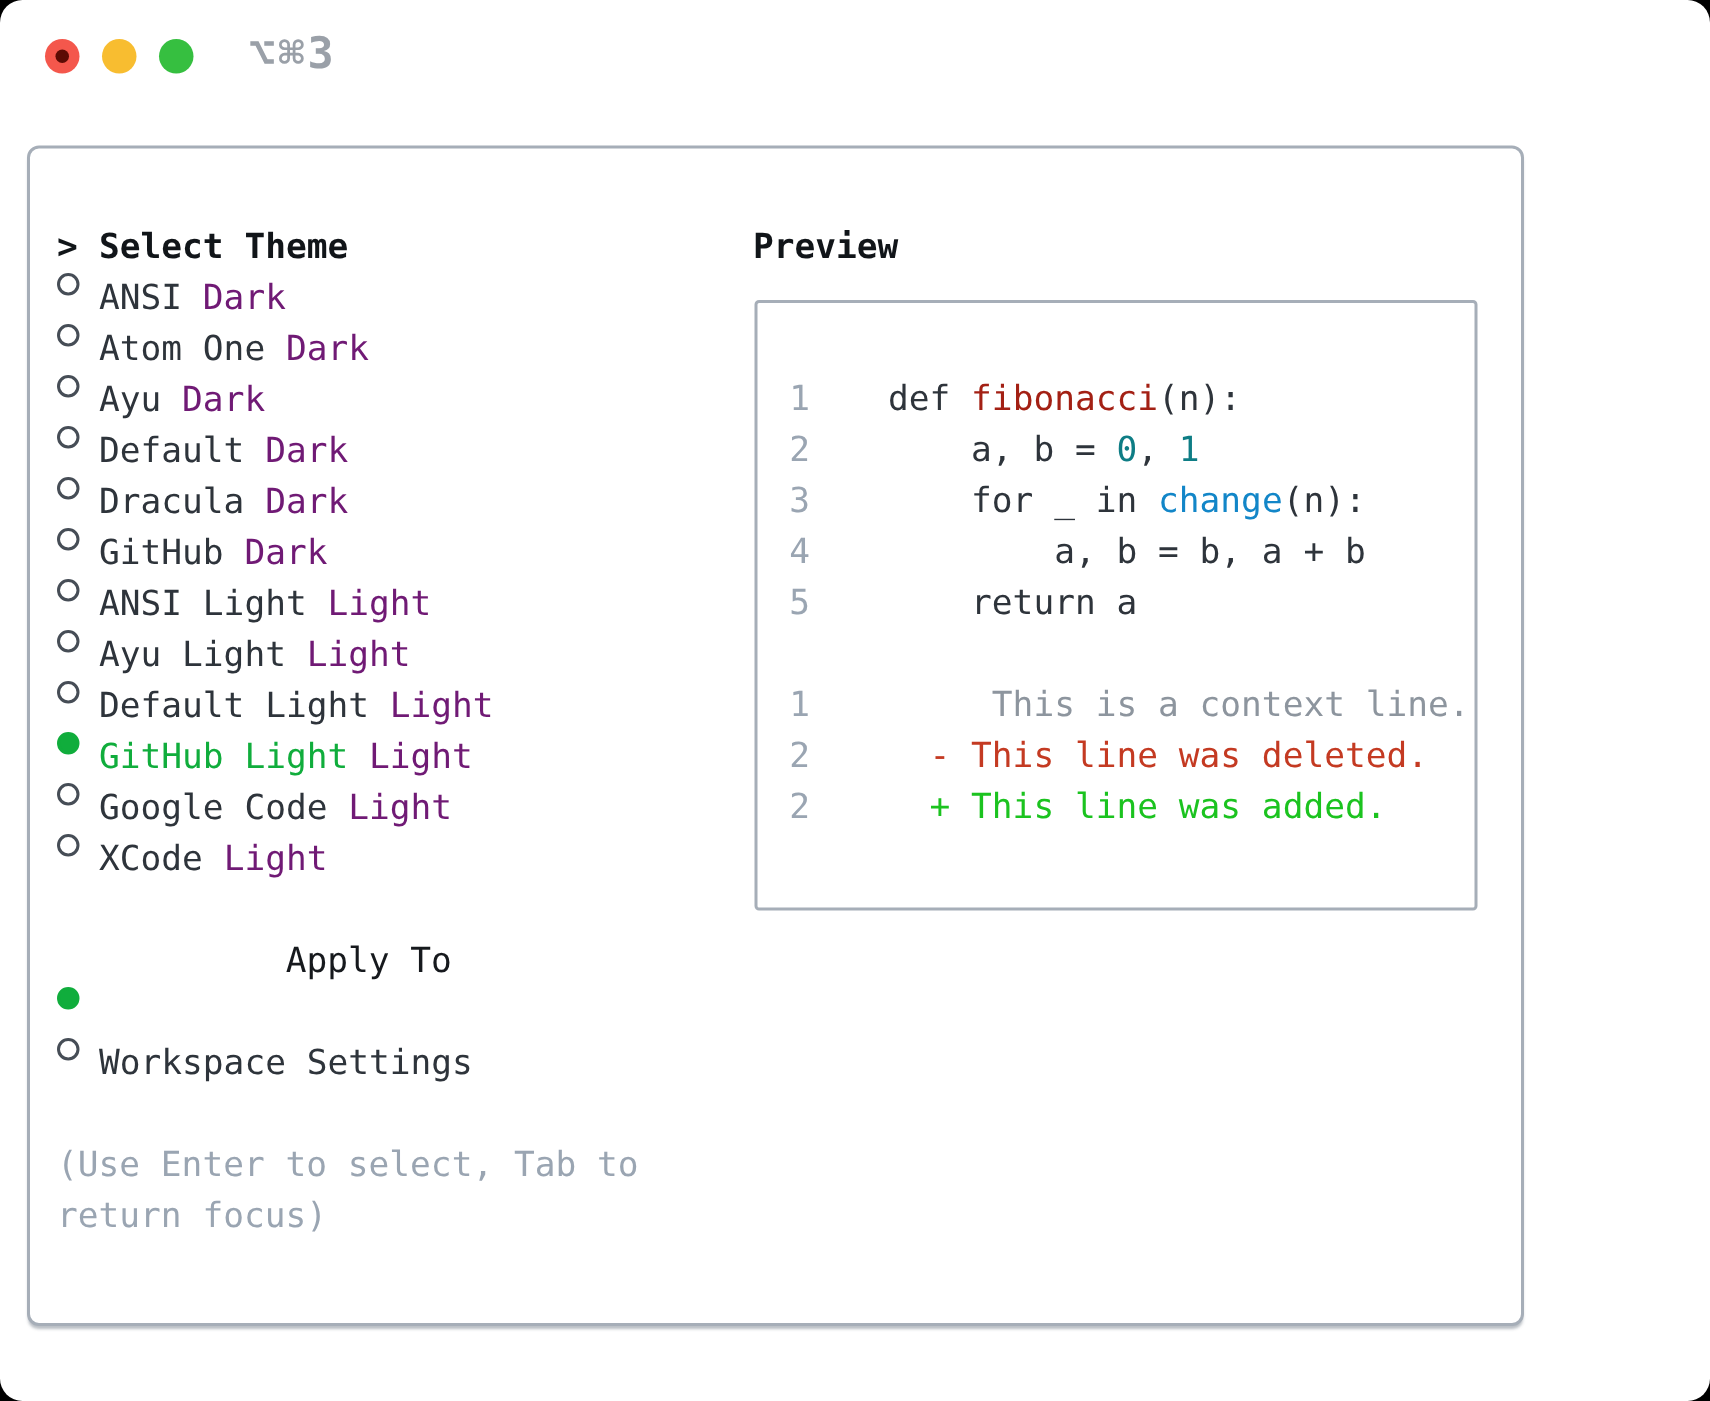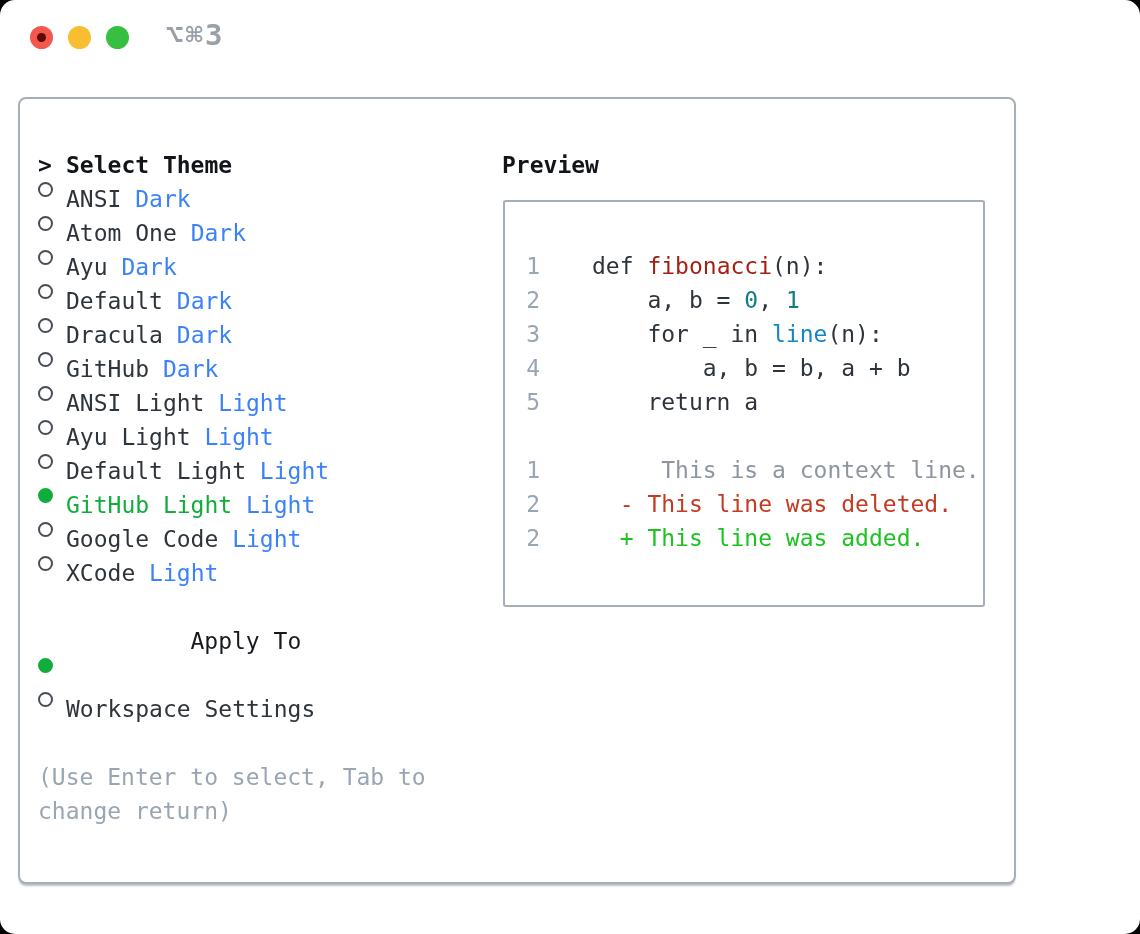--- a/index.html
+++ b/index.html
@@ -25,21 +25,21 @@
   }
   .panel *{font-size:23px;line-height:34px;}
 
   .leftcol{position:absolute;left:18px;top:49px;}
   .hdr-row{display:flex;align-items:center;height:34px;font-weight:bold;color:#111519;}
   .chev{width:28px;font-weight:bold;color:#111519;}
   .row{display:flex;align-items:flex-start;height:34px;color:#2e343b;cursor:default;}
   .radio{box-sizing:border-box;flex:none;width:15px;height:15px;border:2.5px solid #464d56;border-radius:50%;margin-right:13px;}
   .row.selected .radio{background:#10ad3c;border-color:#10ad3c;}
   .row.selected .opt-name{color:#10ad3c;}
-  .tag{color:#3b82f6;margin-left:1ch;}
+  .tag{color:#701a75;margin-left:1ch;}
   .section-gap{height:34px;}
   .apply-label{height:34px;margin-left:28px;color:#16191d;text-align:center;}
   .hint{height:34px;color:#9aa5b2;white-space:pre;}
 
   
   .preview-label{position:absolute;left:482px;top:49px;height:34px;font-weight:bold;color:#111519;}
   .pbox{
     position:absolute;left:483px;top:101px;width:482px;height:407px;
     box-sizing:border-box;border:2px solid #a6aeb8;border-radius:3px;background:#fff;
     padding:47px 0 0 21px;overflow:hidden;
@@ -144,38 +144,38 @@
         <span class="radio"></span>
       </div>
       <div class="row">
         <span class="radio"></span>
         <span class="opt-name">Workspace Settings</span>
       </div>
 
       <div class="section-gap"></div>
 
       <div class="hint">(Use Enter to select, Tab to</div>
-      <div class="hint">change return)</div>
+      <div class="hint">return focus)</div>
     </div>
 
     <div class="preview-label">Preview</div>
 
     <div class="pbox">
 
       <div class="cl">
         <span class="ln">1</span>
         <span class="code"><span>def </span><span class="tok-red">fibonacci</span><span>(n):</span></span>
       </div>
       <div class="cl">
         <span class="ln">2</span>
         <span class="code"><span>    a, b = </span><span class="tok-teal">0</span><span>, </span><span class="tok-teal">1</span></span>
       </div>
       <div class="cl">
         <span class="ln">3</span>
-        <span class="code"><span>    for _ in </span><span class="tok-blue">line</span><span>(n):</span></span>
+        <span class="code"><span>    for _ in </span><span class="tok-blue">change</span><span>(n):</span></span>
       </div>
       <div class="cl">
         <span class="ln">4</span>
         <span class="code"><span>        a, b = b, a + b</span></span>
       </div>
       <div class="cl">
         <span class="ln">5</span>
         <span class="code"><span>    return a</span></span>
       </div>
 

